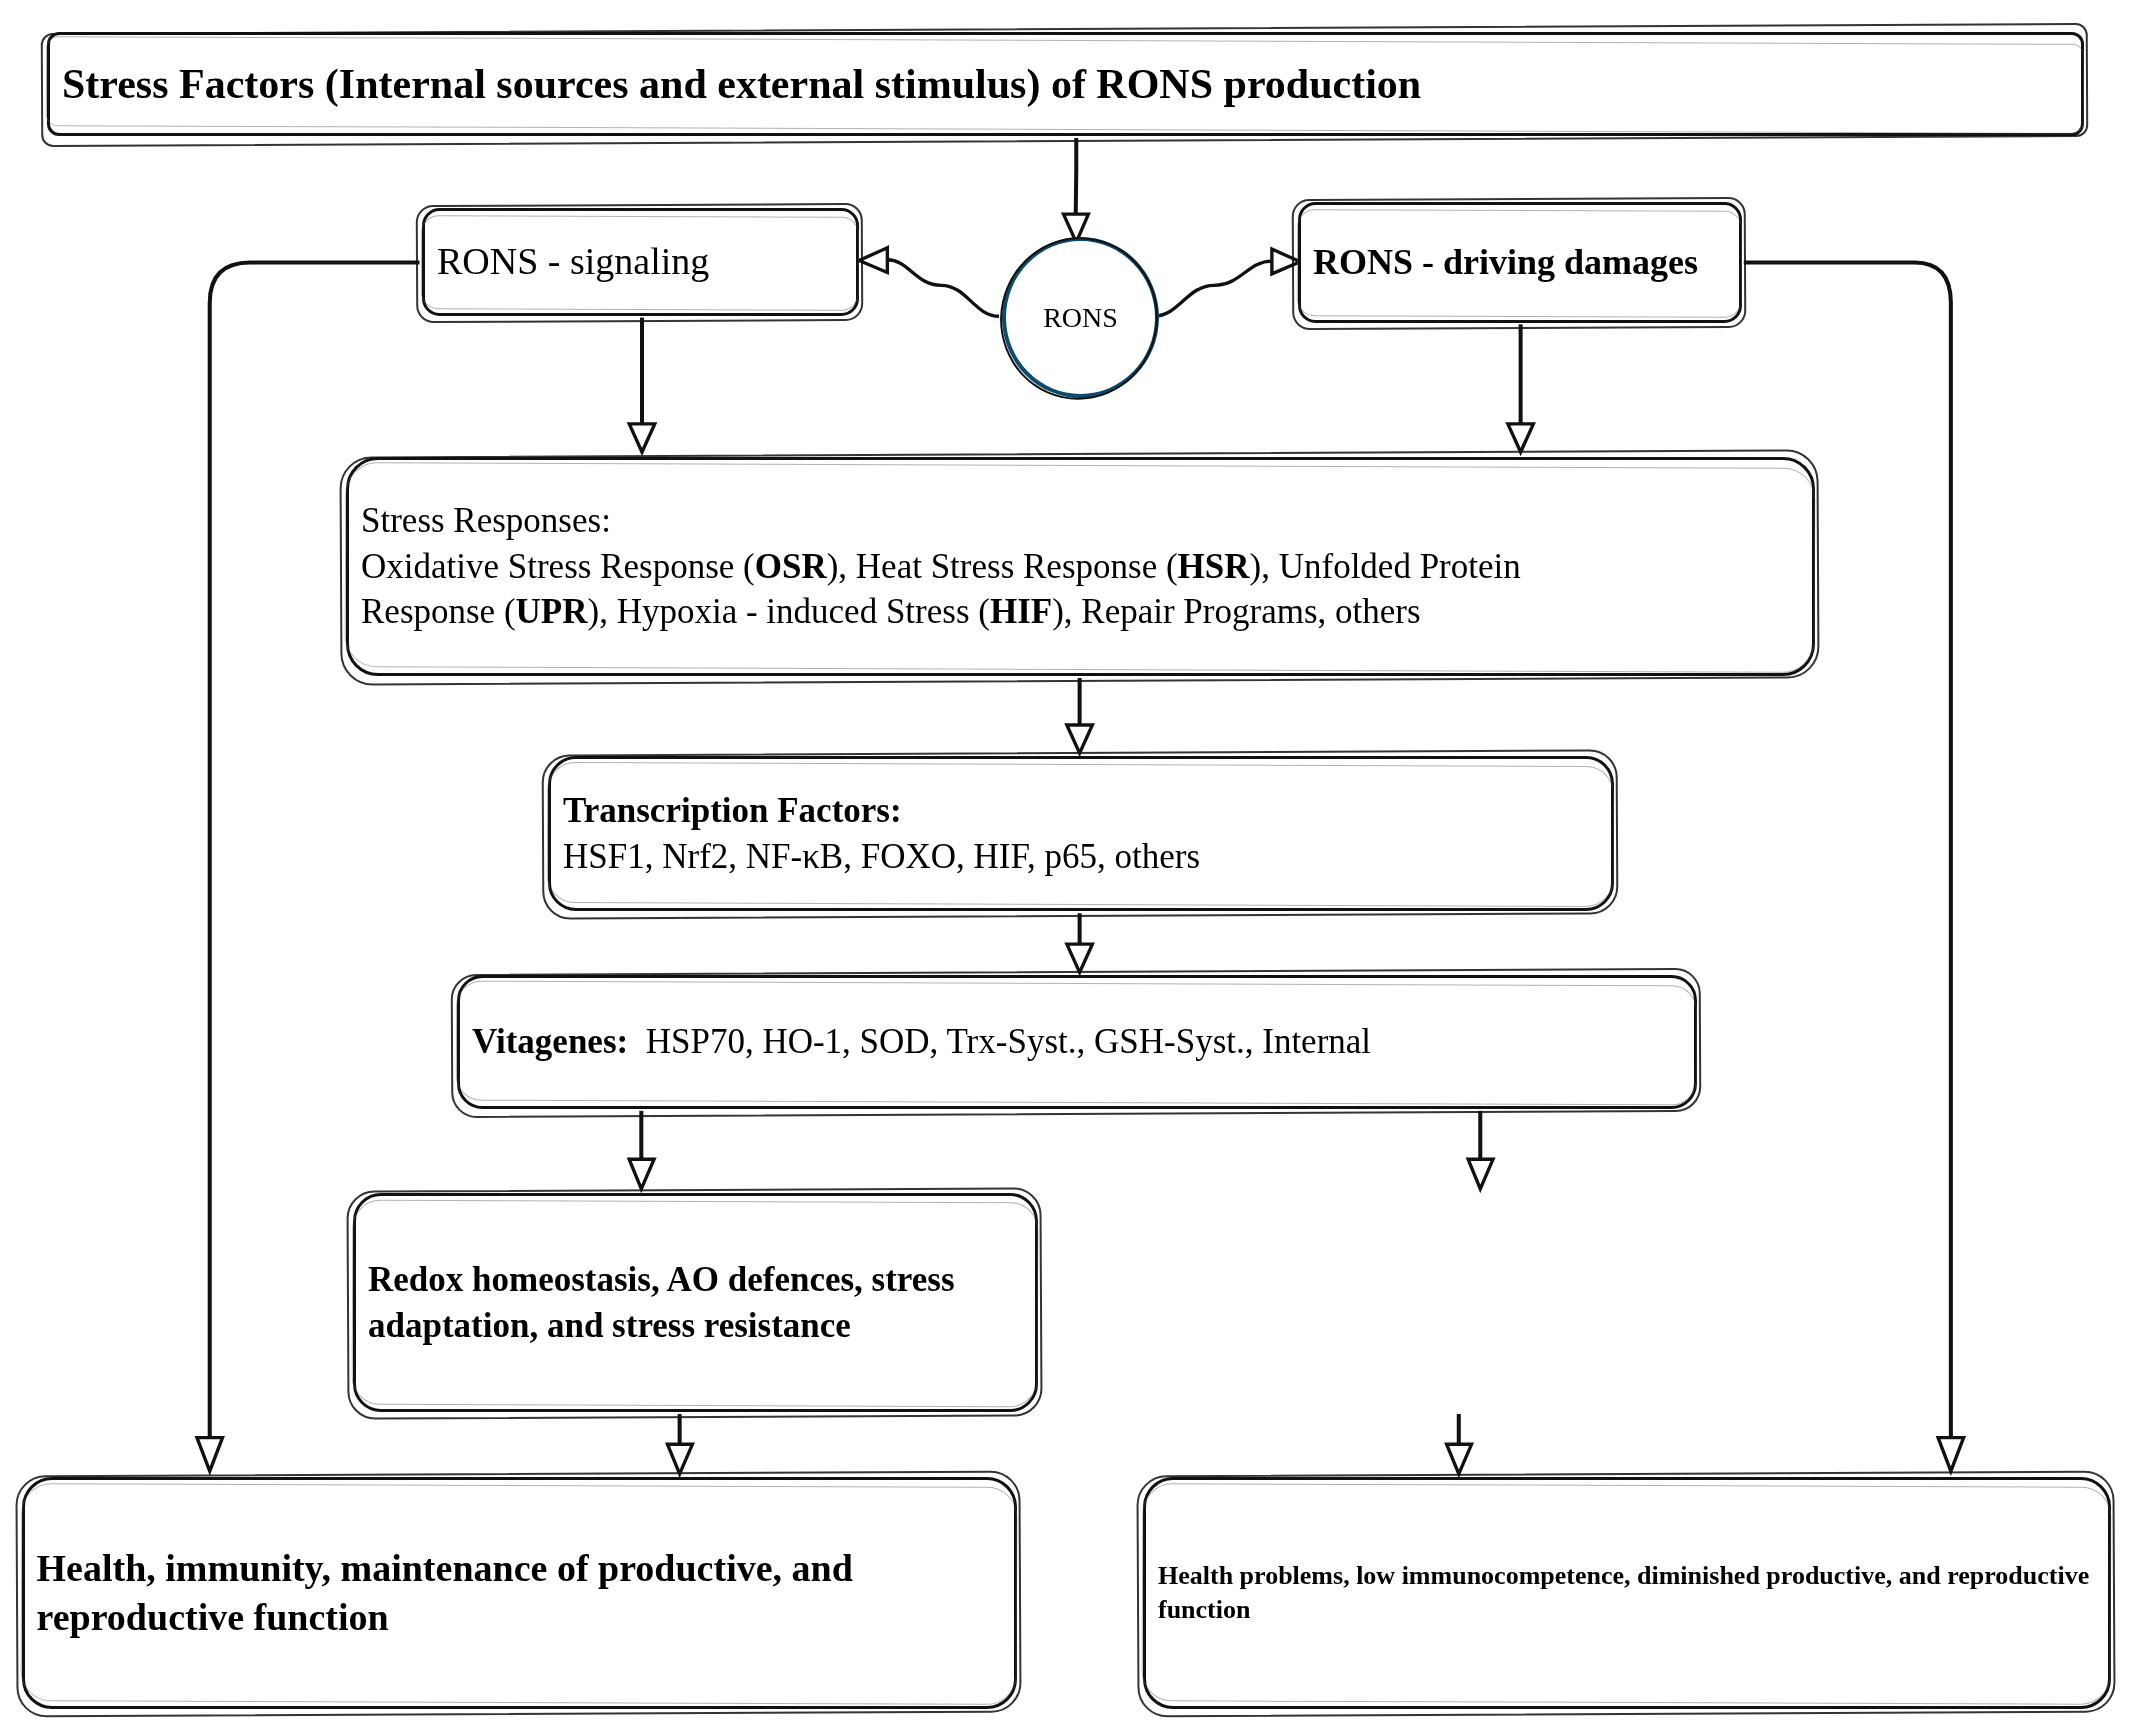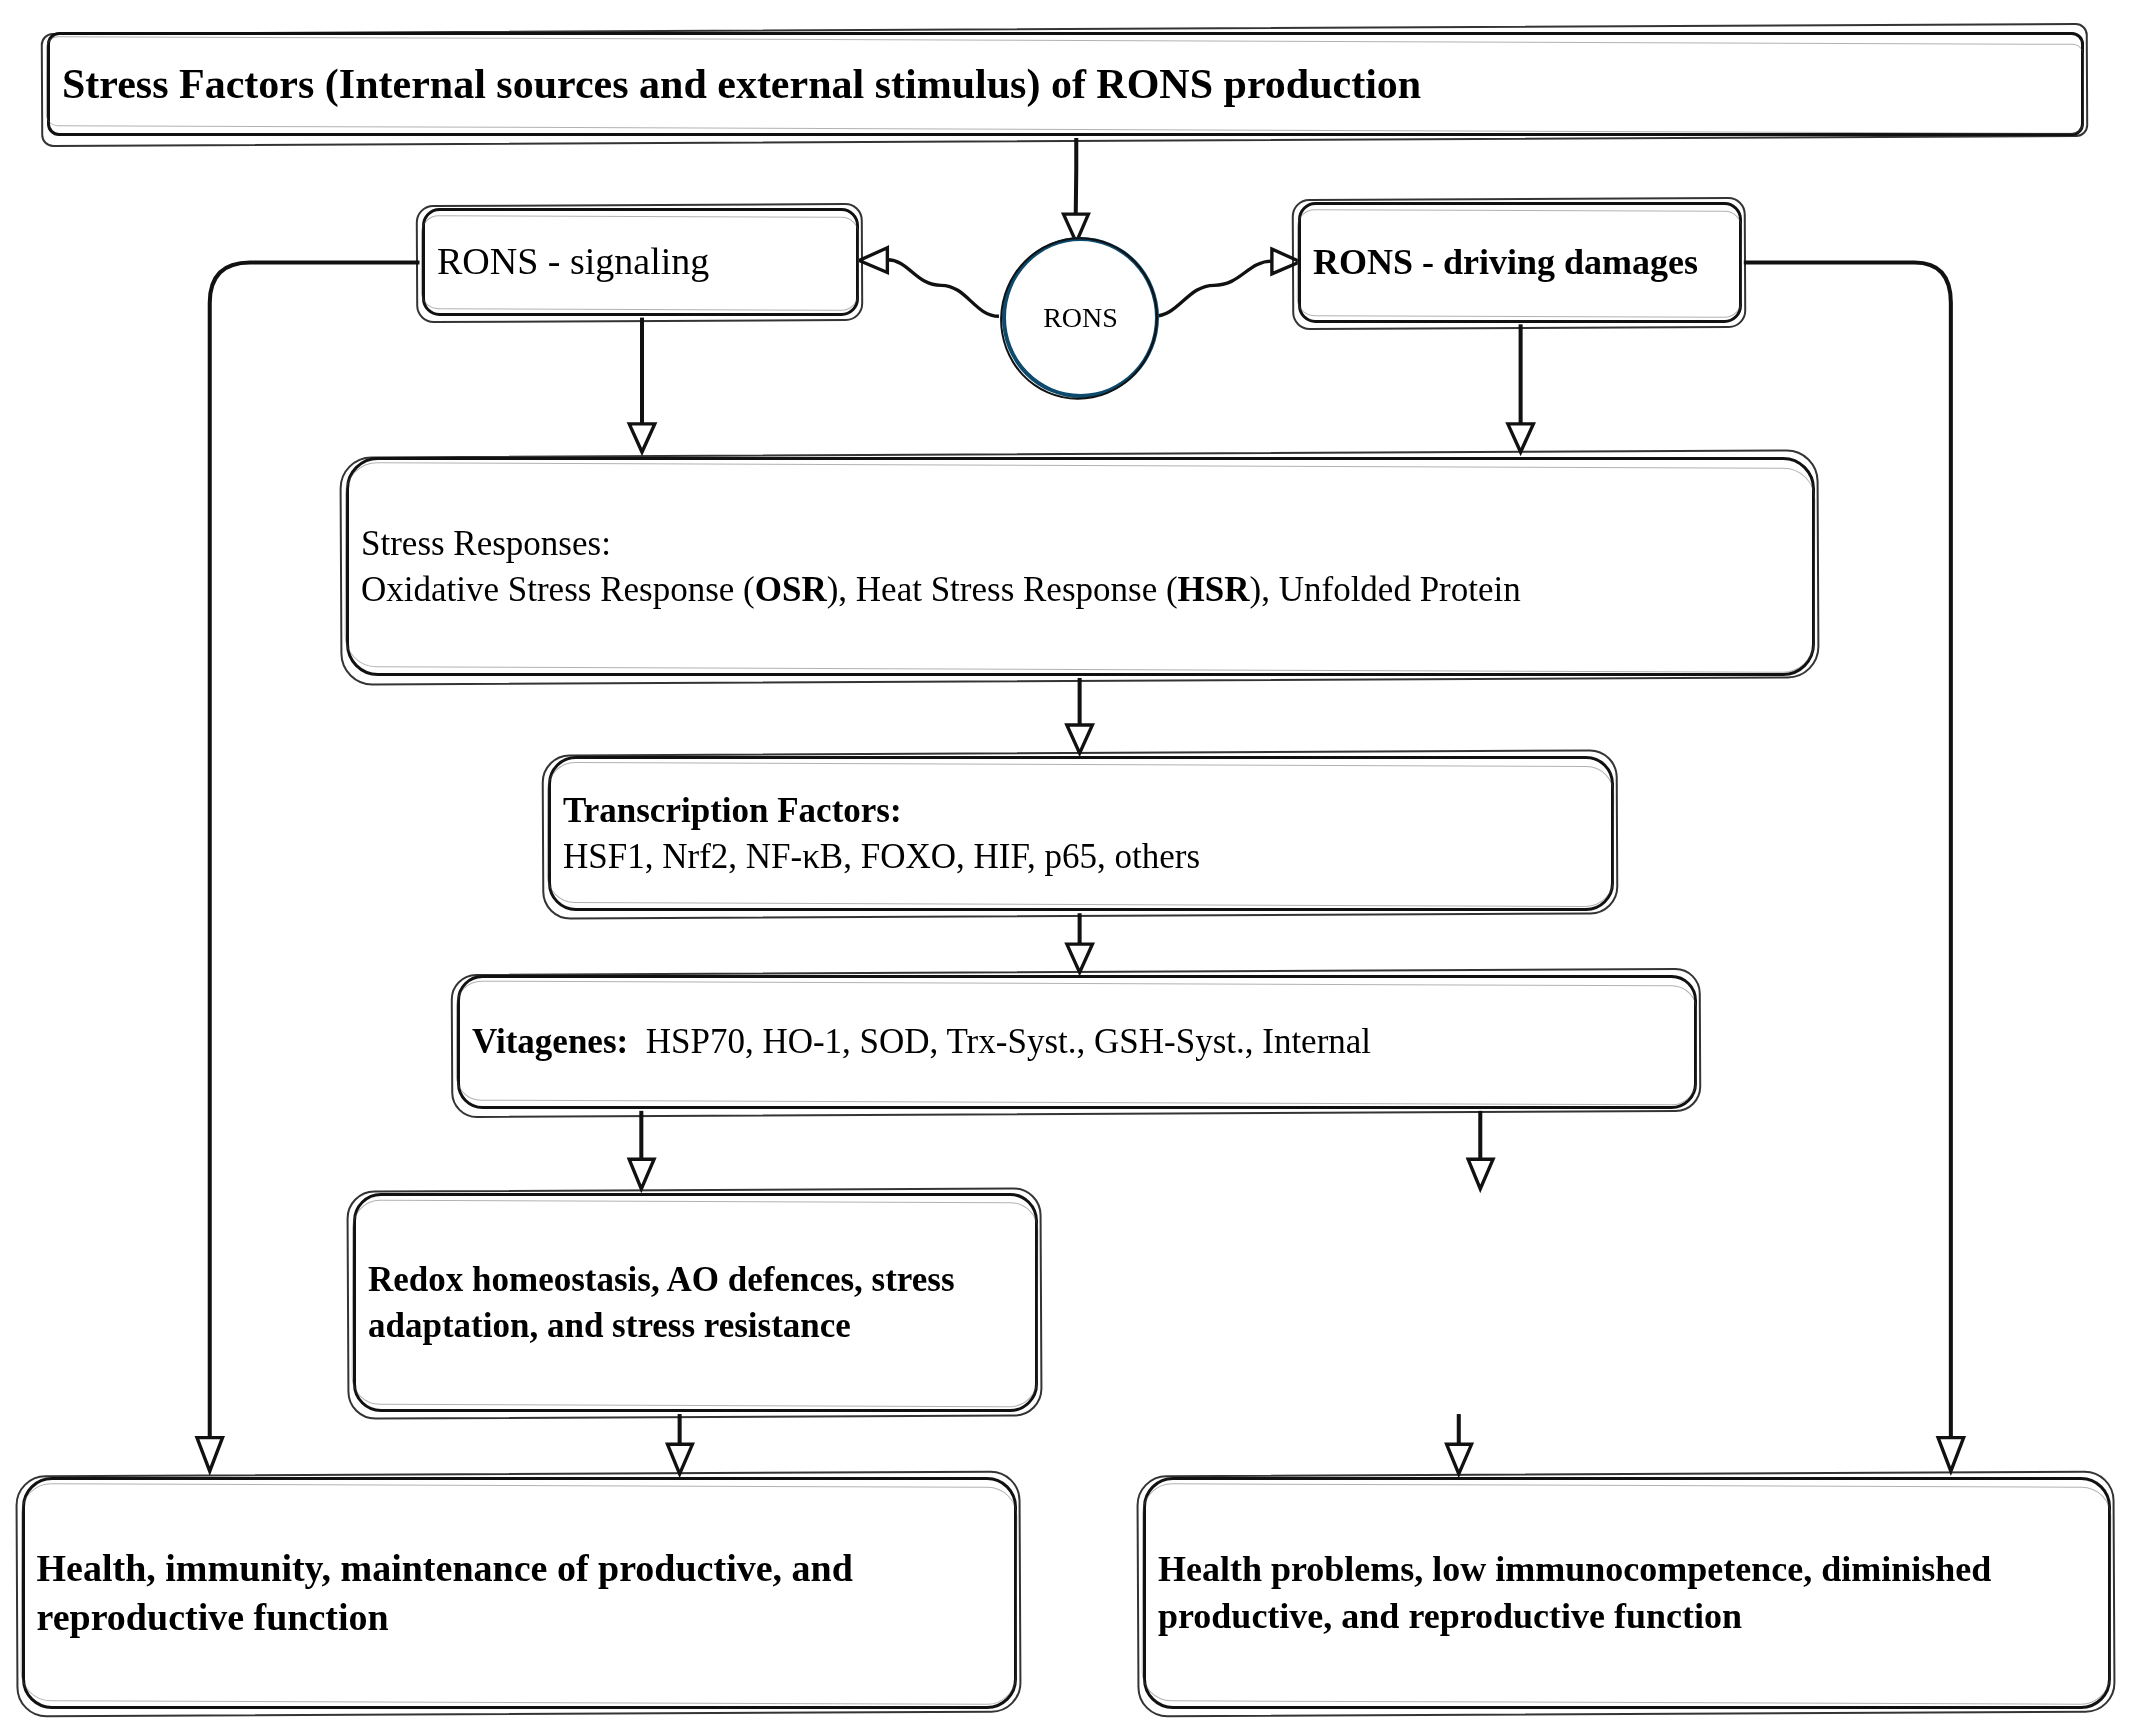--- a/index.html
+++ b/index.html
@@ -95,21 +95,21 @@
     font-weight:bold; font-size:35px;
   }
   #n-health-good{
     left:21.5px; top:1477px; width:995px; height:232px;
     border-radius:30px;
     font-weight:bold; font-size:38px;
   }
   #n-health-bad{
     left:1143px; top:1477px; width:968px; height:232px;
     border-radius:30px;
-    font-weight:bold; font-size:36px;
+    font-weight:bold; font-size:26px;
   }
 
   
   #n-rons-circle{
     position:absolute;
     left:1002px; top:237px; width:149px; height:153px;
     border:4px solid #0c4a6e;
     border-radius:50%;
     background:#ffffff;
     display:flex; align-items:center; justify-content:center;
@@ -201,20 +201,21 @@
   </div>
 
   <div class="node" id="n-rons-damages">
     <span class="inner">RONS - driving damages</span>
   </div>
 
   <div class="node" id="n-stress-responses">
     <div class="inner">
       <div style="font-weight:normal;">Stress Responses:</div>
       <div>Oxidative Stress Response (<b>OSR</b>), Heat Stress Response (<b>HSR</b>), Unfolded Protein</div>
+      <div>Response (<b>UPR</b>), Hypoxia - induced Stress (<b>HIF</b>), Repair Programs, others</div>
     </div>
   </div>
 
   <div class="node" id="n-transcription">
     <div class="inner">
       <div style="font-weight:bold;">Transcription Factors:</div>
       <div>HSF1, Nrf2, NF-κB, FOXO, HIF, p65, others</div>
     </div>
   </div>
 

